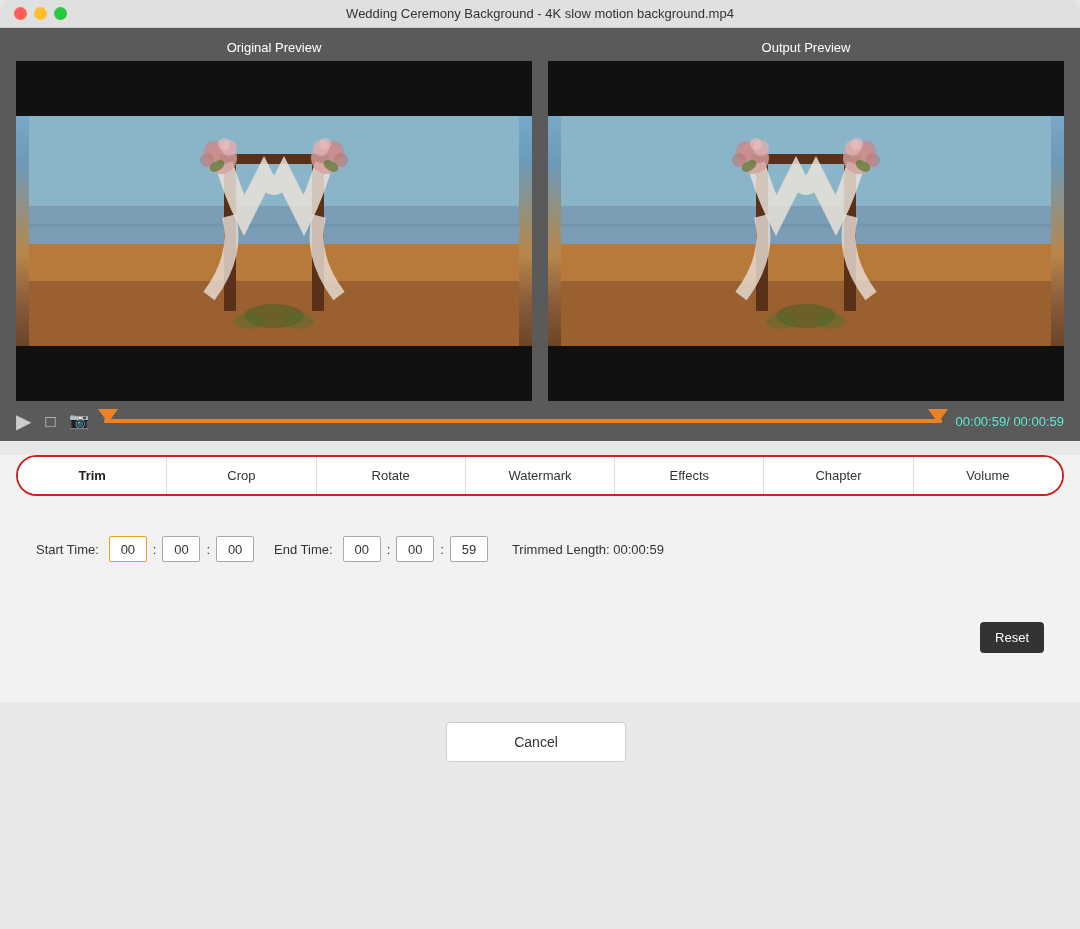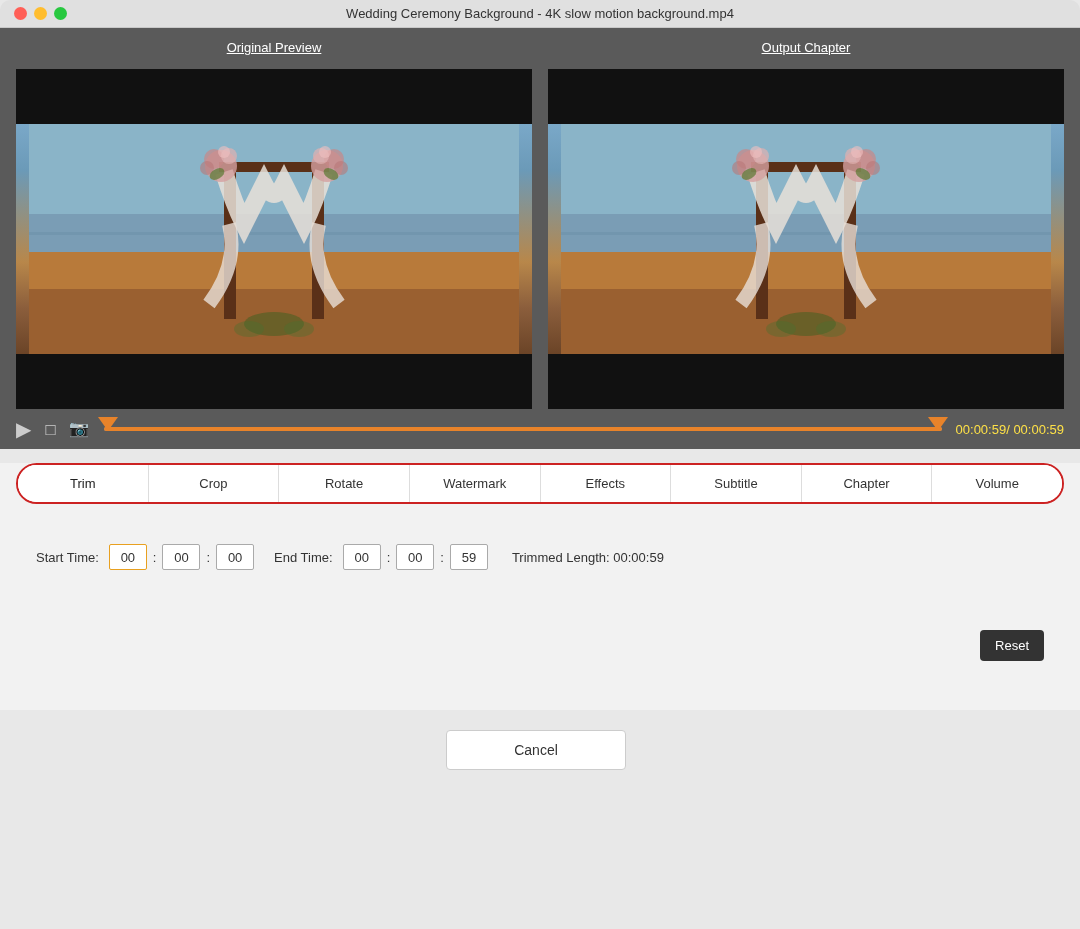--- a/index.html
+++ b/index.html
@@ -60,22 +60,21 @@
     }
     .preview-section {
       flex: 1;
       display: flex;
       flex-direction: column;
       align-items: center;
     }
     .preview-label {
       color: #fff;
       font-size: 13px;
-      margin-bottom: 14px;
-      text-decoration: underline;
+      margin-bottom: 6px;
     }
     .preview-video {
       width: 100%;
       background: #000;
       position: relative;
       overflow: hidden;
     }
     .video-black-bar {
       background: #111;
       width: 100%;
@@ -141,21 +140,21 @@
       position: absolute;
       right: -6px;
       top: -8px;
       width: 0;
       height: 0;
       border-left: 10px solid transparent;
       border-right: 10px solid transparent;
       border-top: 14px solid #e8832a;
     }
     .time-display {
-      color: #fde047;
+      color: #5eead4;
       font-size: 13px;
       white-space: nowrap;
     }
 
     
     .bottom-panel {
       background: #f2f2f2;
       padding: 0 16px 16px 16px;
     }
 
@@ -176,21 +175,21 @@
       cursor: pointer;
       color: #333;
       border-right: 1px solid #ddd;
       background: #fff;
       transition: background 0.15s;
     }
     .tab-item:last-child {
       border-right: none;
     }
     .tab-item.active {
-      font-weight: 400;
+      font-weight: 700;
       color: #222;
     }
 
     
     .trim-content {
       padding: 40px 20px 20px 20px;
       min-height: 190px;
     }
     .time-row {
       display: flex;
@@ -332,21 +331,21 @@
             <ellipse cx="245" cy="200" rx="30" ry="12" fill="#3a6020" opacity="0.5"></ellipse>
             <ellipse cx="220" cy="205" rx="15" ry="8" fill="#4a7030" opacity="0.4"></ellipse>
             <ellipse cx="270" cy="205" rx="15" ry="8" fill="#4a7030" opacity="0.4"></ellipse>
           </svg>
         </div>
         <div class="video-black-bar"></div>
       </div>
     </div>
 
     <div class="preview-section">
-      <div class="preview-label">Output  Chapter</div>
+      <div class="preview-label">Output  Preview</div>
       <div class="preview-video">
         <div class="video-black-bar"></div>
         <div class="video-image">
           <svg class="scene-svg" viewBox="0 0 490 230" xmlns="http://www.w3.org/2000/svg">
 
             <rect x="0" y="0" width="490" height="110" fill="#8ab4c8"></rect>
             <rect x="0" y="90" width="490" height="40" fill="#7a9db5"></rect>
             <rect x="0" y="108" width="490" height="3" fill="#6a90a8" opacity="0.5"></rect>
 
             <rect x="0" y="128" width="490" height="102" fill="#b87a3a"></rect>
@@ -407,21 +406,20 @@
 </div>
 
 <div class="bottom-panel">
 
   <div class="tabs-container">
     <div class="tab-item active">Trim</div>
     <div class="tab-item">Crop</div>
     <div class="tab-item">Rotate</div>
     <div class="tab-item">Watermark</div>
     <div class="tab-item">Effects</div>
-    <div class="tab-item">Subtitle</div>
     <div class="tab-item">Chapter</div>
     <div class="tab-item">Volume</div>
   </div>
 
   <div class="trim-content">
     <div class="time-row">
       <span class="time-label">Start Time:</span>
       <input class="time-input" type="text" value="00" style="">
       <span class="time-sep">:</span>
       <input class="time-input normal-border" type="text" value="00" style="">

